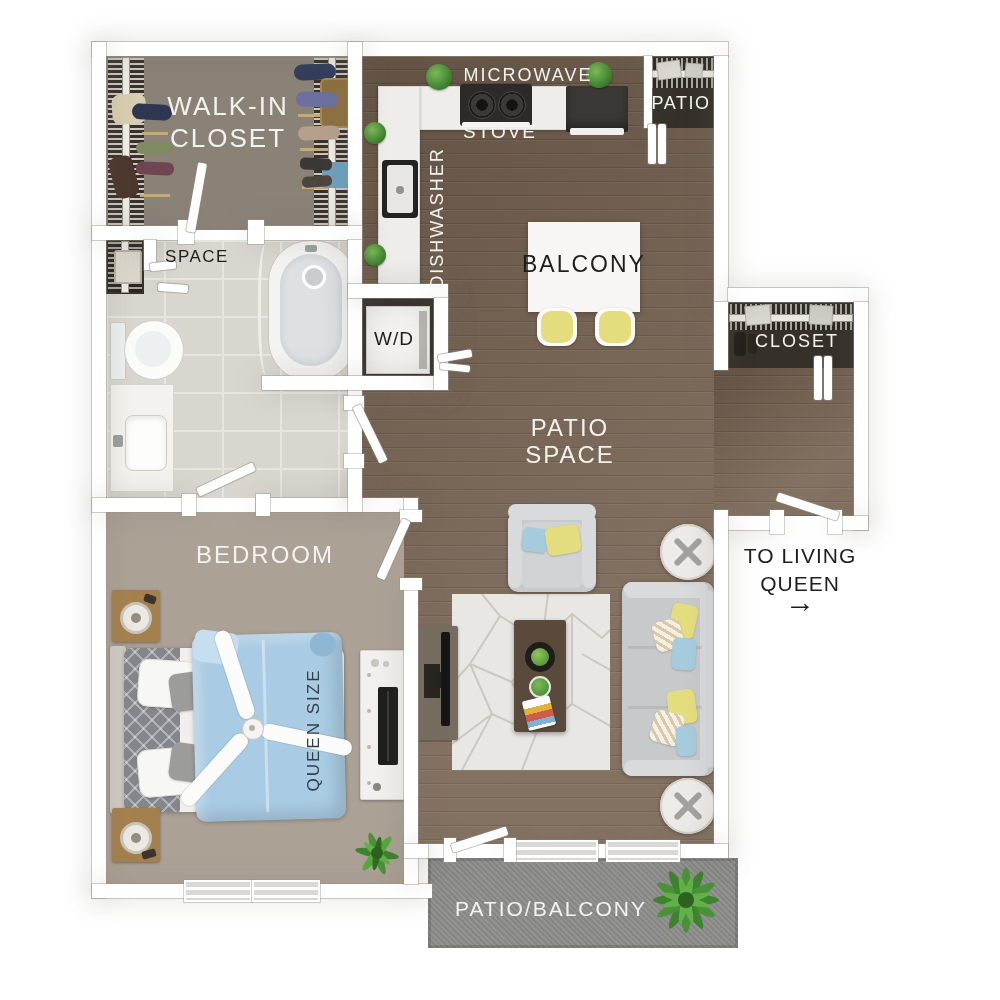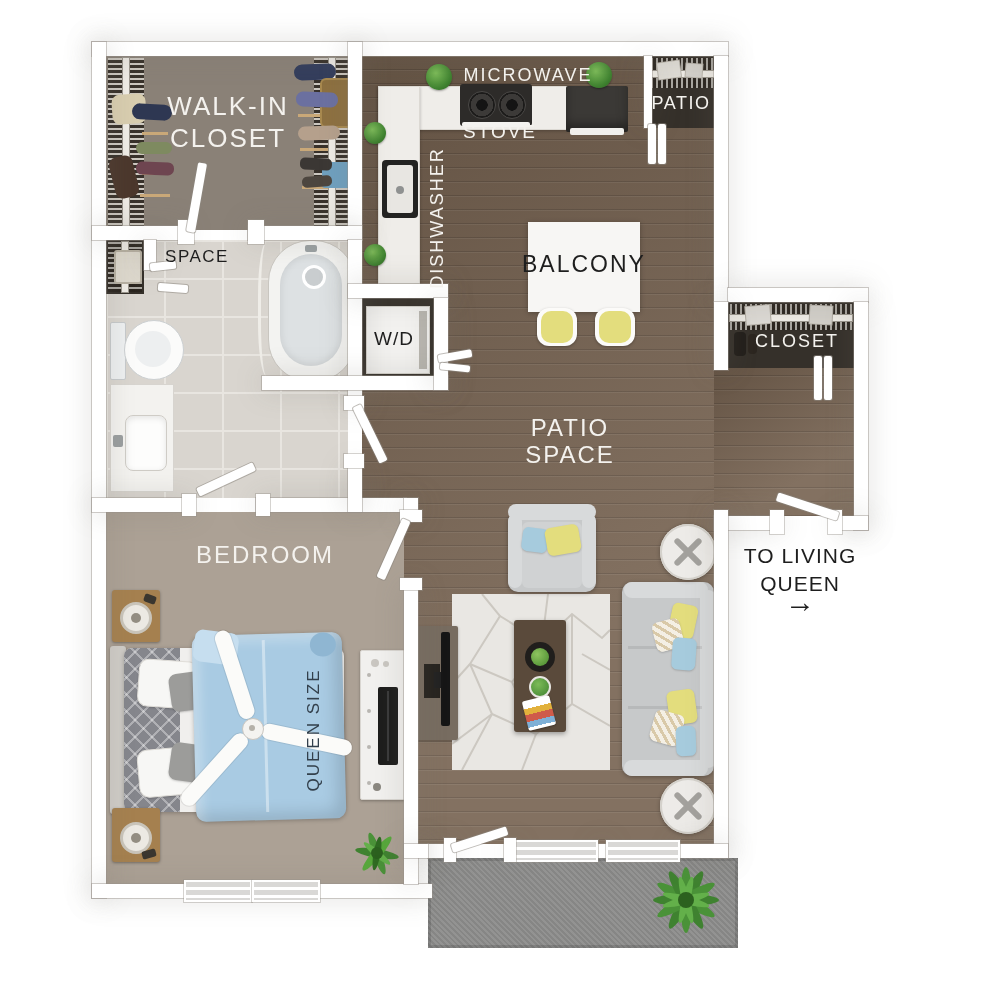--- a/index.html
+++ b/index.html
@@ -350,17 +350,18 @@
   <div class="lbl" style="left:500px;top:132px;font-size:19px">STOVE</div>
   <div class="lbl vert" style="left:437px;top:218px;font-size:18px">DISHWASHER</div>
   <div class="lbl" style="left:681px;top:103px;font-size:18px;letter-spacing:1.5px">PATIO</div>
   <div class="lbl dk" style="left:584px;top:264px;font-size:23px">BALCONY</div>
   <div class="lbl dk" style="left:394px;top:339px;font-size:19px;letter-spacing:1px">W/D</div>
   <div class="lbl" style="left:797px;top:341px;font-size:18px">CLOSET</div>
   <div class="lbl" style="left:570px;top:428px;font-size:24px">PATIO</div>
   <div class="lbl" style="left:570px;top:455px;font-size:24px">SPACE</div>
   <div class="lbl" style="left:265px;top:555px;font-size:24px">BEDROOM</div>
   <div class="lbl vert" style="left:314px;top:730px;font-size:17px;color:var(--queen_text,#33404c)">QUEEN SIZE</div>
+  <div class="lbl" style="left:551px;top:909px;font-size:21px">PATIO/BALCONY</div>
   <div class="lbl dk" style="left:800px;top:556px;font-size:21px;letter-spacing:1px">TO LIVING</div>
   <div class="lbl dk" style="left:800px;top:584px;font-size:21px;letter-spacing:1px">QUEEN</div>
   <div class="lbl dk" style="left:800px;top:602px;font-size:30px;letter-spacing:0">→</div>
 
 </div>
 
 </body></html>

